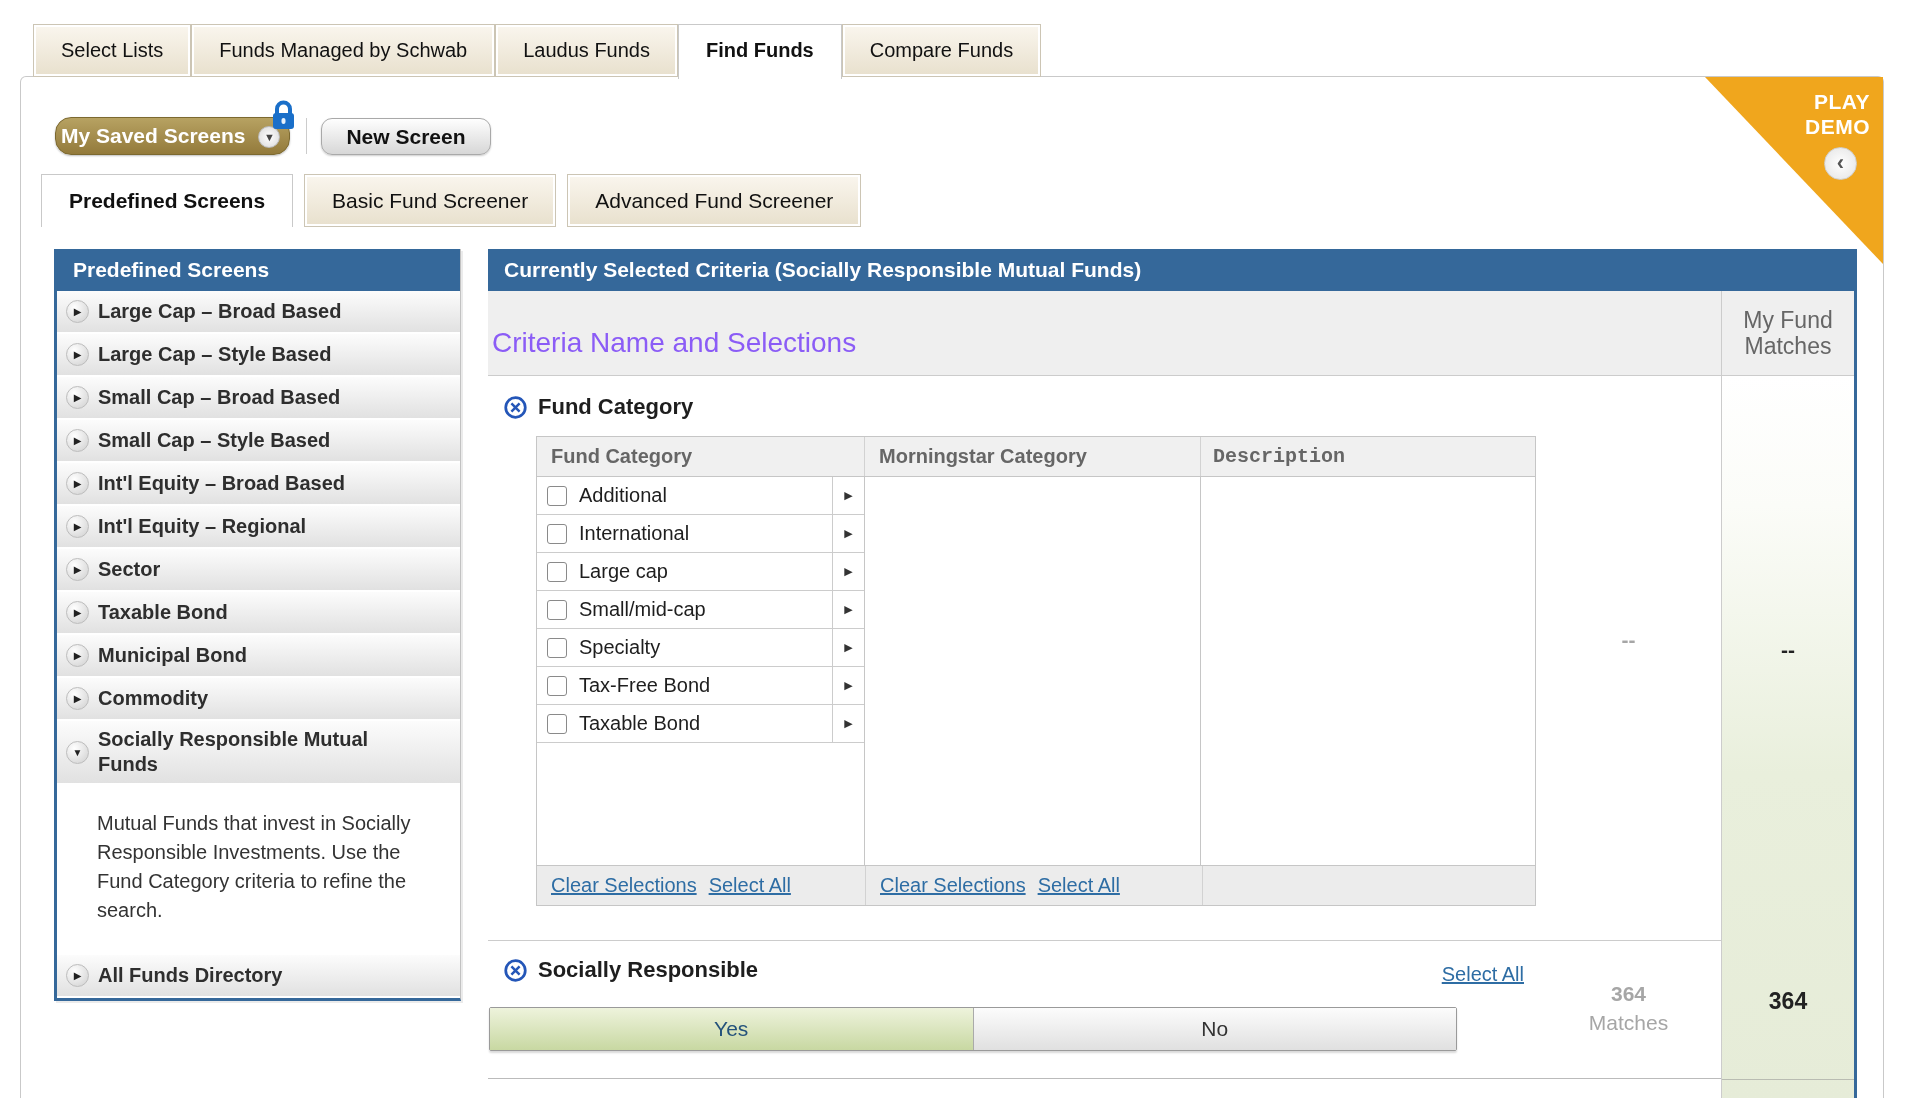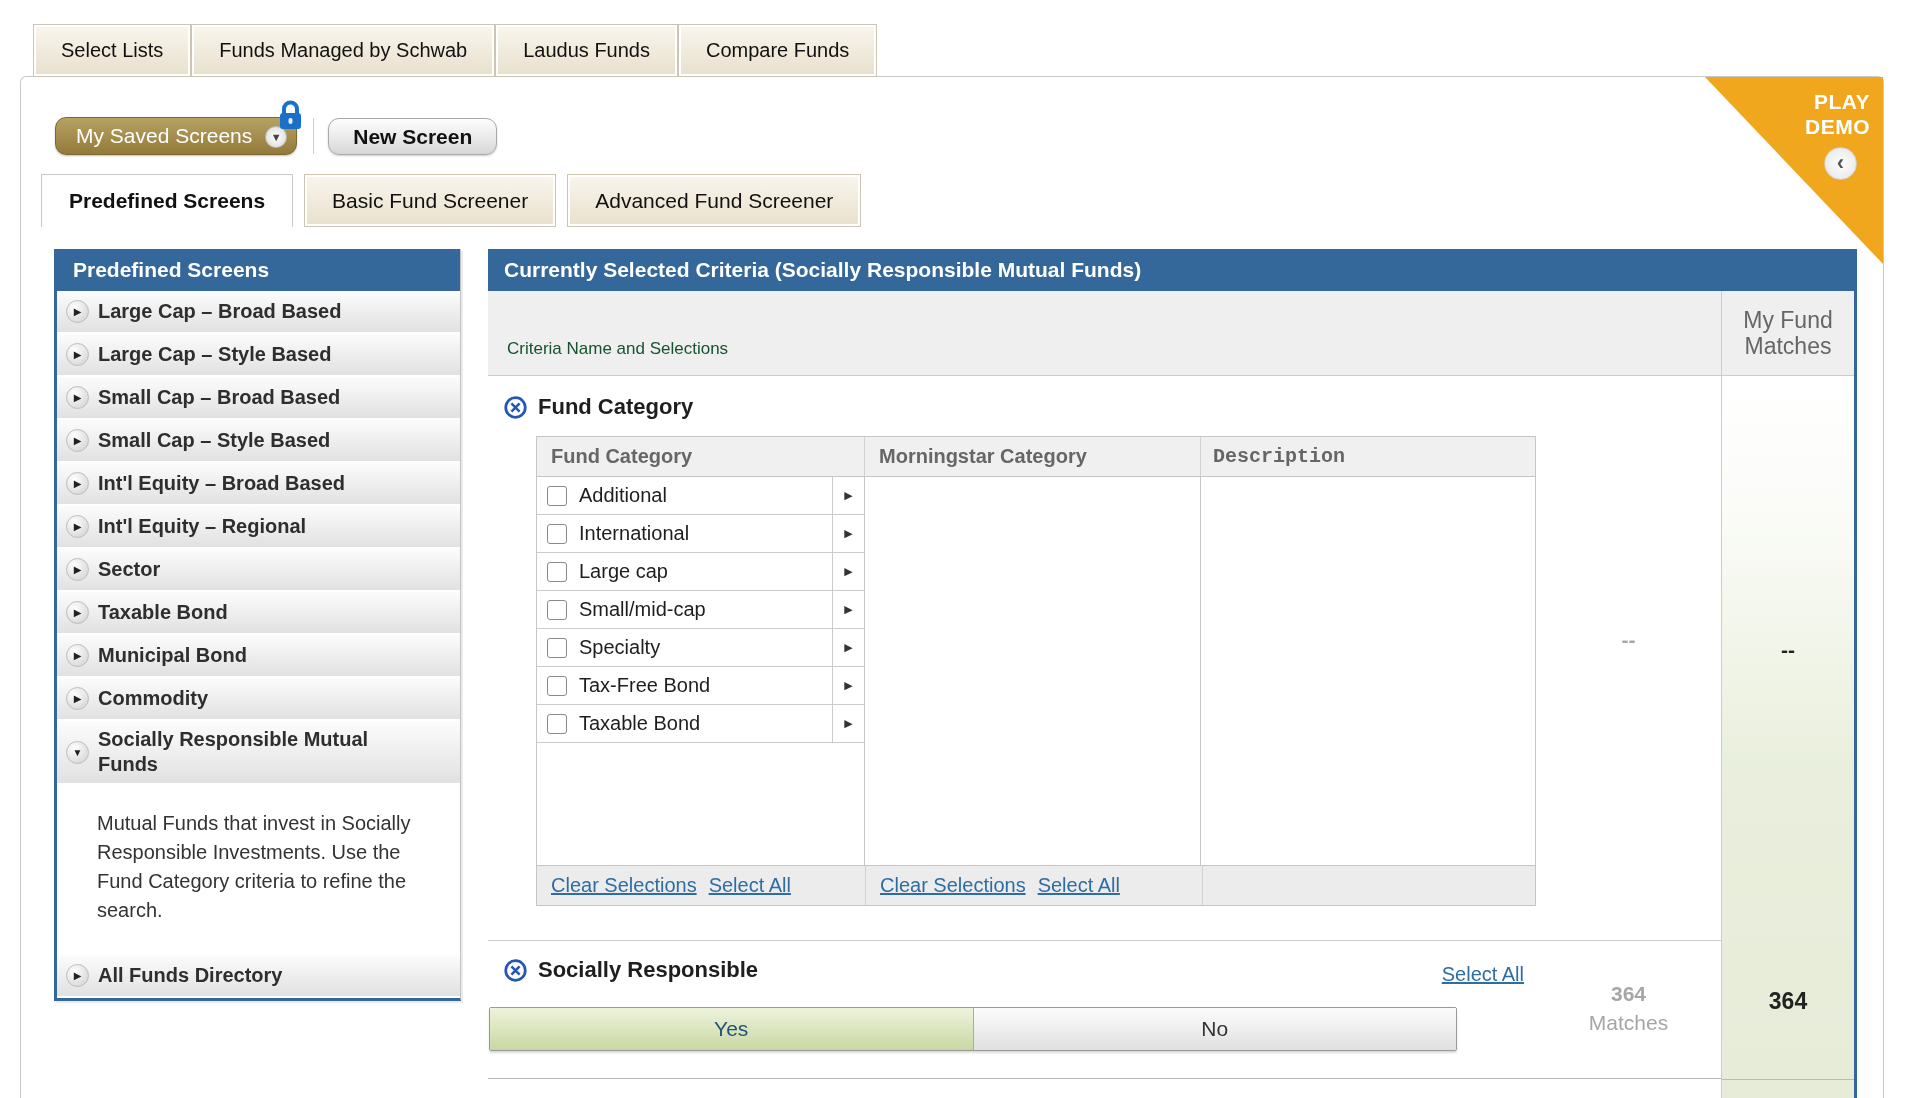--- a/index.html
+++ b/index.html
@@ -14,23 +14,23 @@
   .ttab.active { background:#fff; border:1px solid #c9c9c9; border-bottom:none;
                  font-weight:bold; height:55px; z-index:7; }
 
   
   .container { position:absolute; left:20px; top:76px; width:1864px; height:1022px;
                background:#fff; border:1px solid #c9c9c9; border-bottom:none;
                border-radius:6px 6px 0 0; }
 
   
   .toolbar { position:absolute; left:34px; top:37px; height:44px; display:flex; align-items:center; }
-  .gold-btn { position:relative; height:38px; padding:0 44px 0 20px; border-radius:11px;
+  .gold-btn { position:relative; height:38px; padding:0 44px 0 5px; border-radius:16px;
               background:linear-gradient(#b7a262,#937a3b); border:1px solid #7c6930;
-              color:#fff; font-weight:normal; font-size:21px; line-height:36px; cursor:pointer;
+              color:#fff; font-weight:bold; font-size:21px; line-height:36px; cursor:pointer;
               box-shadow:0 1px 2px rgba(0,0,0,.25); }
   .gold-btn .drop-circle { position:absolute; right:9px; top:8px; width:22px; height:22px;
               border-radius:50%; background:radial-gradient(#fff,#d8d8d8); border:1px solid #bbb;
               text-align:center; line-height:20px; font-size:11px; color:#444; }
   .lock { position:absolute; right:-8px; top:-18px; }
   .tb-divider { width:1px; height:36px; background:#ccc; margin:0 14px 0 16px; }
   .gray-btn { height:37px; padding:0 24px; border-radius:11px;
               background:linear-gradient(#fefefe,#d7d7d7); border:1px solid #a9a9a9;
               font-weight:bold; font-size:21px; color:#111; line-height:35px; cursor:pointer;
               box-shadow:0 1px 2px rgba(0,0,0,.2); }
@@ -60,21 +60,21 @@
   .sb-desc { background:#fff; padding:24px 28px 30px 40px; font-size:20px; line-height:29px;
              color:#333; width:100%; max-width:399px; }
 
   
   .main { position:absolute; left:467px; top:172px; width:1369px; height:850px;
           border-right:3px solid #35689a; background:#fff; }
   .m-header { position:absolute; left:0; top:0; width:100%; height:42px; background:#35689a;
               color:#fff; font-weight:bold; font-size:21px; line-height:42px; padding-left:16px; }
   .m-colbar { position:absolute; left:0; top:42px; width:1233px; height:85px; background:#efefef;
               border-bottom:1px solid #ccc; display:flex; align-items:flex-end; }
-  .m-colbar .crit-label { font-size:17px; color:#14532d; padding:0 0 16px 19px; }
+  .m-colbar .crit-label { font-size:28px; color:#8b5cf6; padding:0 0 16px 4px; }
   .matches-col { position:absolute; left:1233px; top:42px; width:133px; bottom:0;
                  border-left:1px solid #ccc; display:flex; flex-direction:column; }
   .matches-head { height:85px; background:#efefef; border-bottom:1px solid #ccc;
                   display:flex; align-items:center; justify-content:center; text-align:center;
                   font-size:23px; color:#666; line-height:26px; }
   .matches-body { position:relative; flex:1;
                   background:linear-gradient(to bottom,#ffffff 0%,#fbfcf8 18%,#e9efdc 55%,#e6ecd8 100%); }
   .mb-val { position:absolute; width:100%; text-align:center; font-weight:bold; color:#222; }
   .mb-dashes { top:262px; font-size:21px; }
   .mb-364 { top:612px; font-size:23px; }
@@ -135,20 +135,21 @@
                 text-align:center; line-height:29px; font-size:22px; font-weight:bold; color:#555;
                 cursor:pointer; }
 </style>
 </head>
 <body>
 
 <div class="top-tabs">
   <div class="ttab">Select Lists</div>
   <div class="ttab">Funds Managed by Schwab</div>
   <div class="ttab">Laudus Funds</div>
+  <div class="ttab active">Find Funds</div>
   <div class="ttab">Compare Funds</div>
 </div>
 
 <div class="container">
 
   <div class="toolbar">
     <div class="gold-btn">
       <span>My Saved Screens</span>
       <span class="drop-circle">▼</span>
       <span class="lock">

